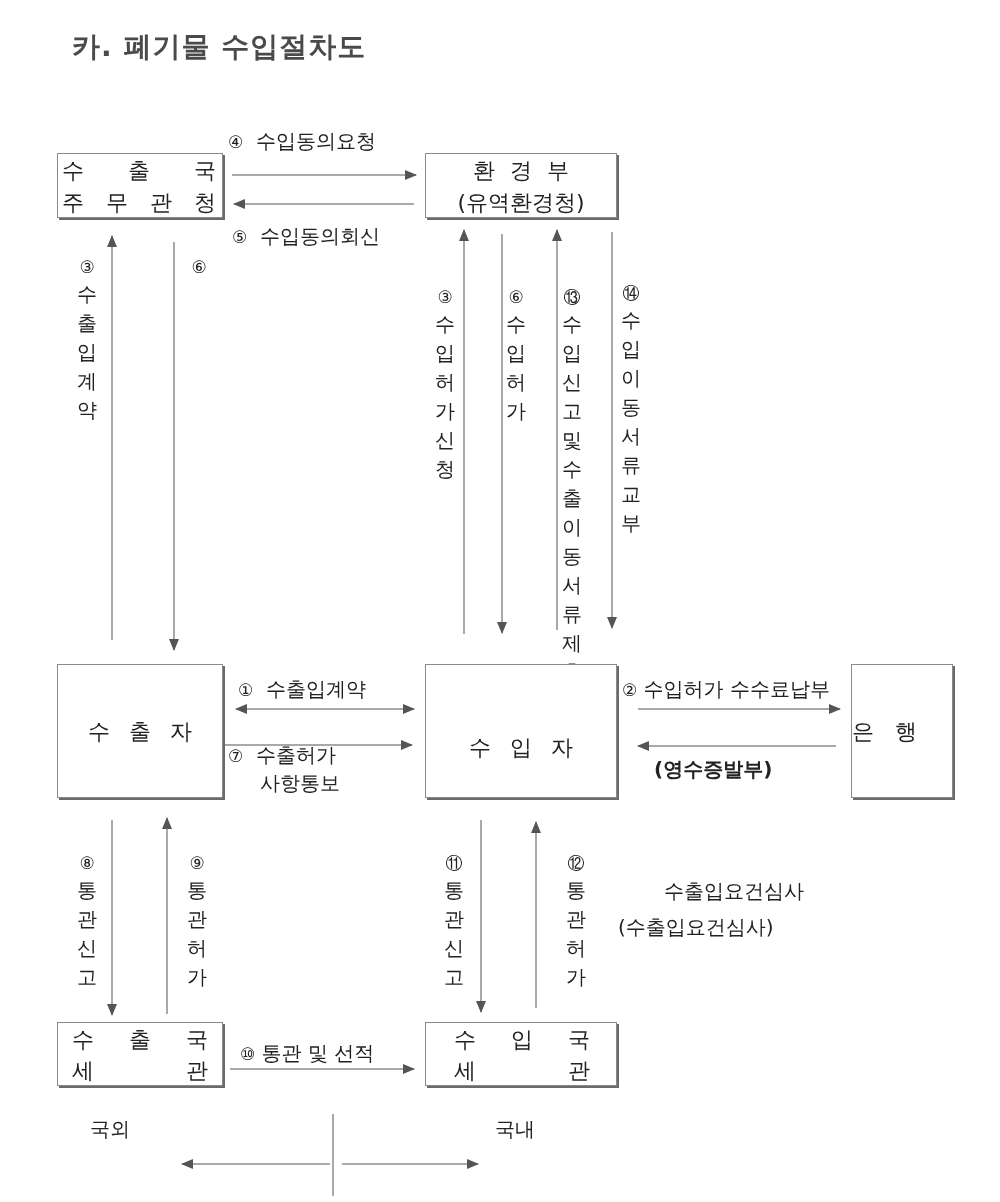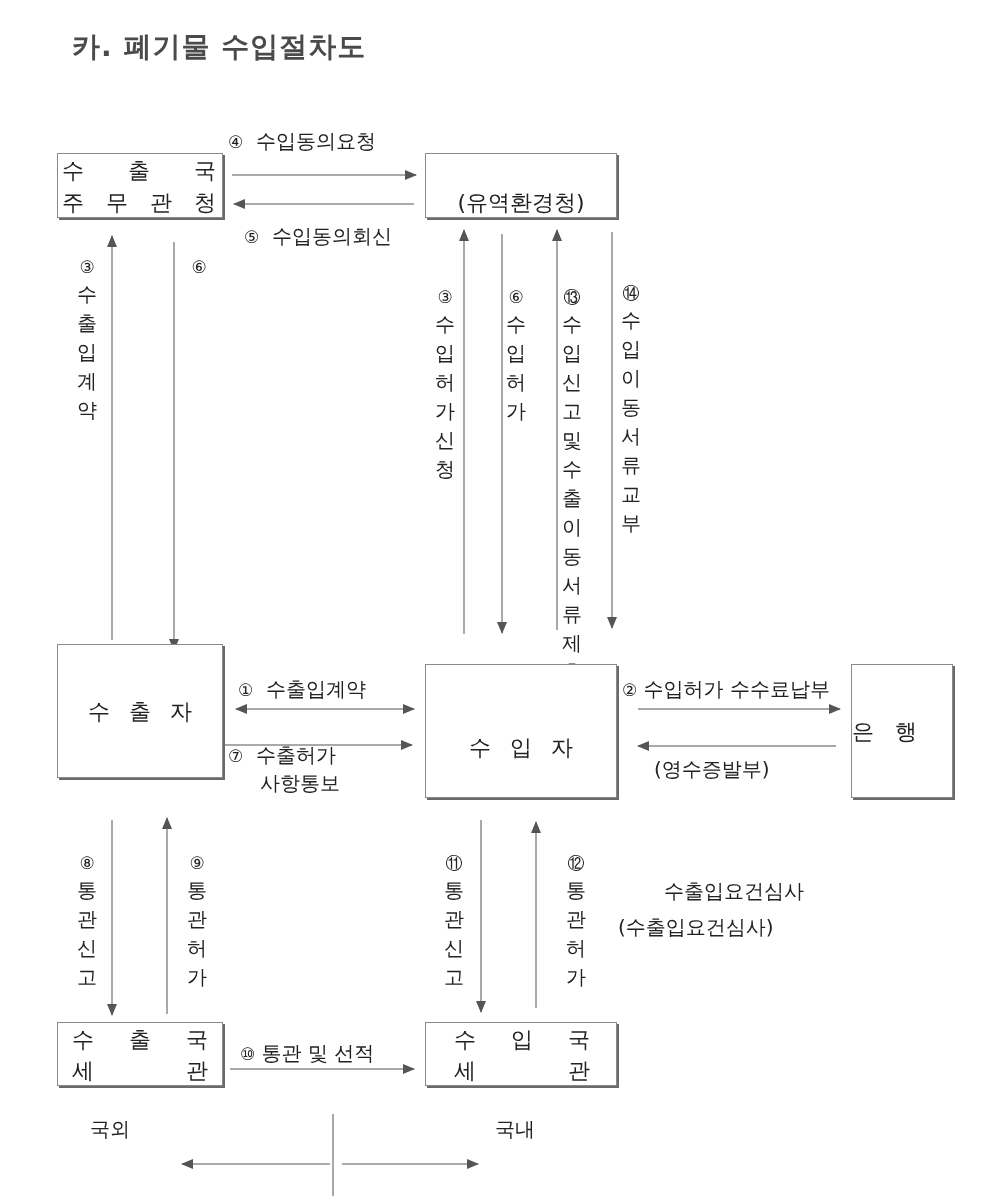--- a/index.html
+++ b/index.html
@@ -74,29 +74,30 @@
   </div>
   <div class="box-text spread" style="left:4px; right:6px; top:34px;">
     <span>주</span>
     <span>무</span>
     <span>관</span>
     <span>청</span>
   </div>
 </div>
 
 <div class="box" style="left:425px; top:153px; width:192px; height:65px;">
+  <div class="box-text" style="left:0; right:0; top:2px; text-align:center; word-spacing:8px;">환 경 부</div>
   <div class="box-text" style="left:0; right:0; top:34px; text-align:center;">(유역환경청)</div>
 </div>
 
 <div class="lbl" style="left:228px; top:128px;">
   <span class="num">④</span>&nbsp;
   <span>수입동의요청</span>
 </div>
 
-<div class="lbl" style="left:244px; top:223px;text-align:right;">
+<div class="lbl" style="left:232px; top:223px;text-align:right;">
   <span class="num">⑤</span>&nbsp;
   <span>수입동의회신</span>
 </div>
 
 <div class="vlbl" style="left:74px; top:254px;">
   <span class="vnum">③</span><span>수출입계약</span>
 </div>
 <div class="vlbl" style="left:186px; top:254px;">
   <span class="vnum">⑥</span>
 </div>
@@ -106,21 +107,21 @@
 <div class="vlbl" style="left:503px; top:284px;">
   <span class="vnum">⑥</span><span>수입허가</span>
 </div>
 <div class="vlbl" style="left:559px; top:284px;">
   <span class="vnum">⑬</span><span>수입신고및수출이동서류제출</span>
 </div>
 <div class="vlbl" style="left:618px; top:280px;">
   <span class="vnum">⑭</span><span>수입이동서류교부</span>
 </div>
 
-<div class="box" style="left:57px; top:644px; width:166px; height:134px;">
+<div class="box" style="left:57px; top:664px; width:166px; height:134px;">
   <div class="box-text" style="left:0; right:0; top:52px; text-align:center; word-spacing:12px;">수 출 자</div>
 </div>
 <div class="box" style="left:425px; top:664px; width:192px; height:134px;">
   <div class="box-text" style="left:0; right:0; top:52px; text-align:center; word-spacing:12px;margin-top:16px;">수 입 자</div>
 </div>
 <div class="box" style="left:851px; top:664px; width:102px; height:134px;">
   <div class="box-text" style="left:0; right:0; top:52px; text-align:left; word-spacing:14px;">은 행</div>
 </div>
 
 <div class="lbl" style="left:228px; top:676px;margin-left:10px;">
@@ -131,21 +132,21 @@
 <div class="lbl" style="left:228px; top:742px;">
   <span class="num">⑦</span>&nbsp;
   <span>수출허가</span>
 </div>
 <div class="lbl" style="left:260px; top:770px;">사항통보</div>
 
 <div class="lbl" style="left:622px; top:676px;">
   <span class="num">②</span>
   <span>수입허가 수수료납부</span>
 </div>
-<div class="lbl" style="left:654px; top:756px;">(영수증발부)</div>
+<div class="lbl" style="left:654px; top:756px;font-weight:bold;">(영수증발부)</div>
 
 <div class="vlbl" style="left:74px; top:850px;">
   <span class="vnum">⑧</span><span>통관신고</span>
 </div>
 <div class="vlbl" style="left:184px; top:850px;">
   <span class="vnum">⑨</span><span>통관허가</span>
 </div>
 <div class="vlbl" style="left:441px; top:850px;">
   <span class="vnum">⑪</span><span>통관신고</span>
 </div>

